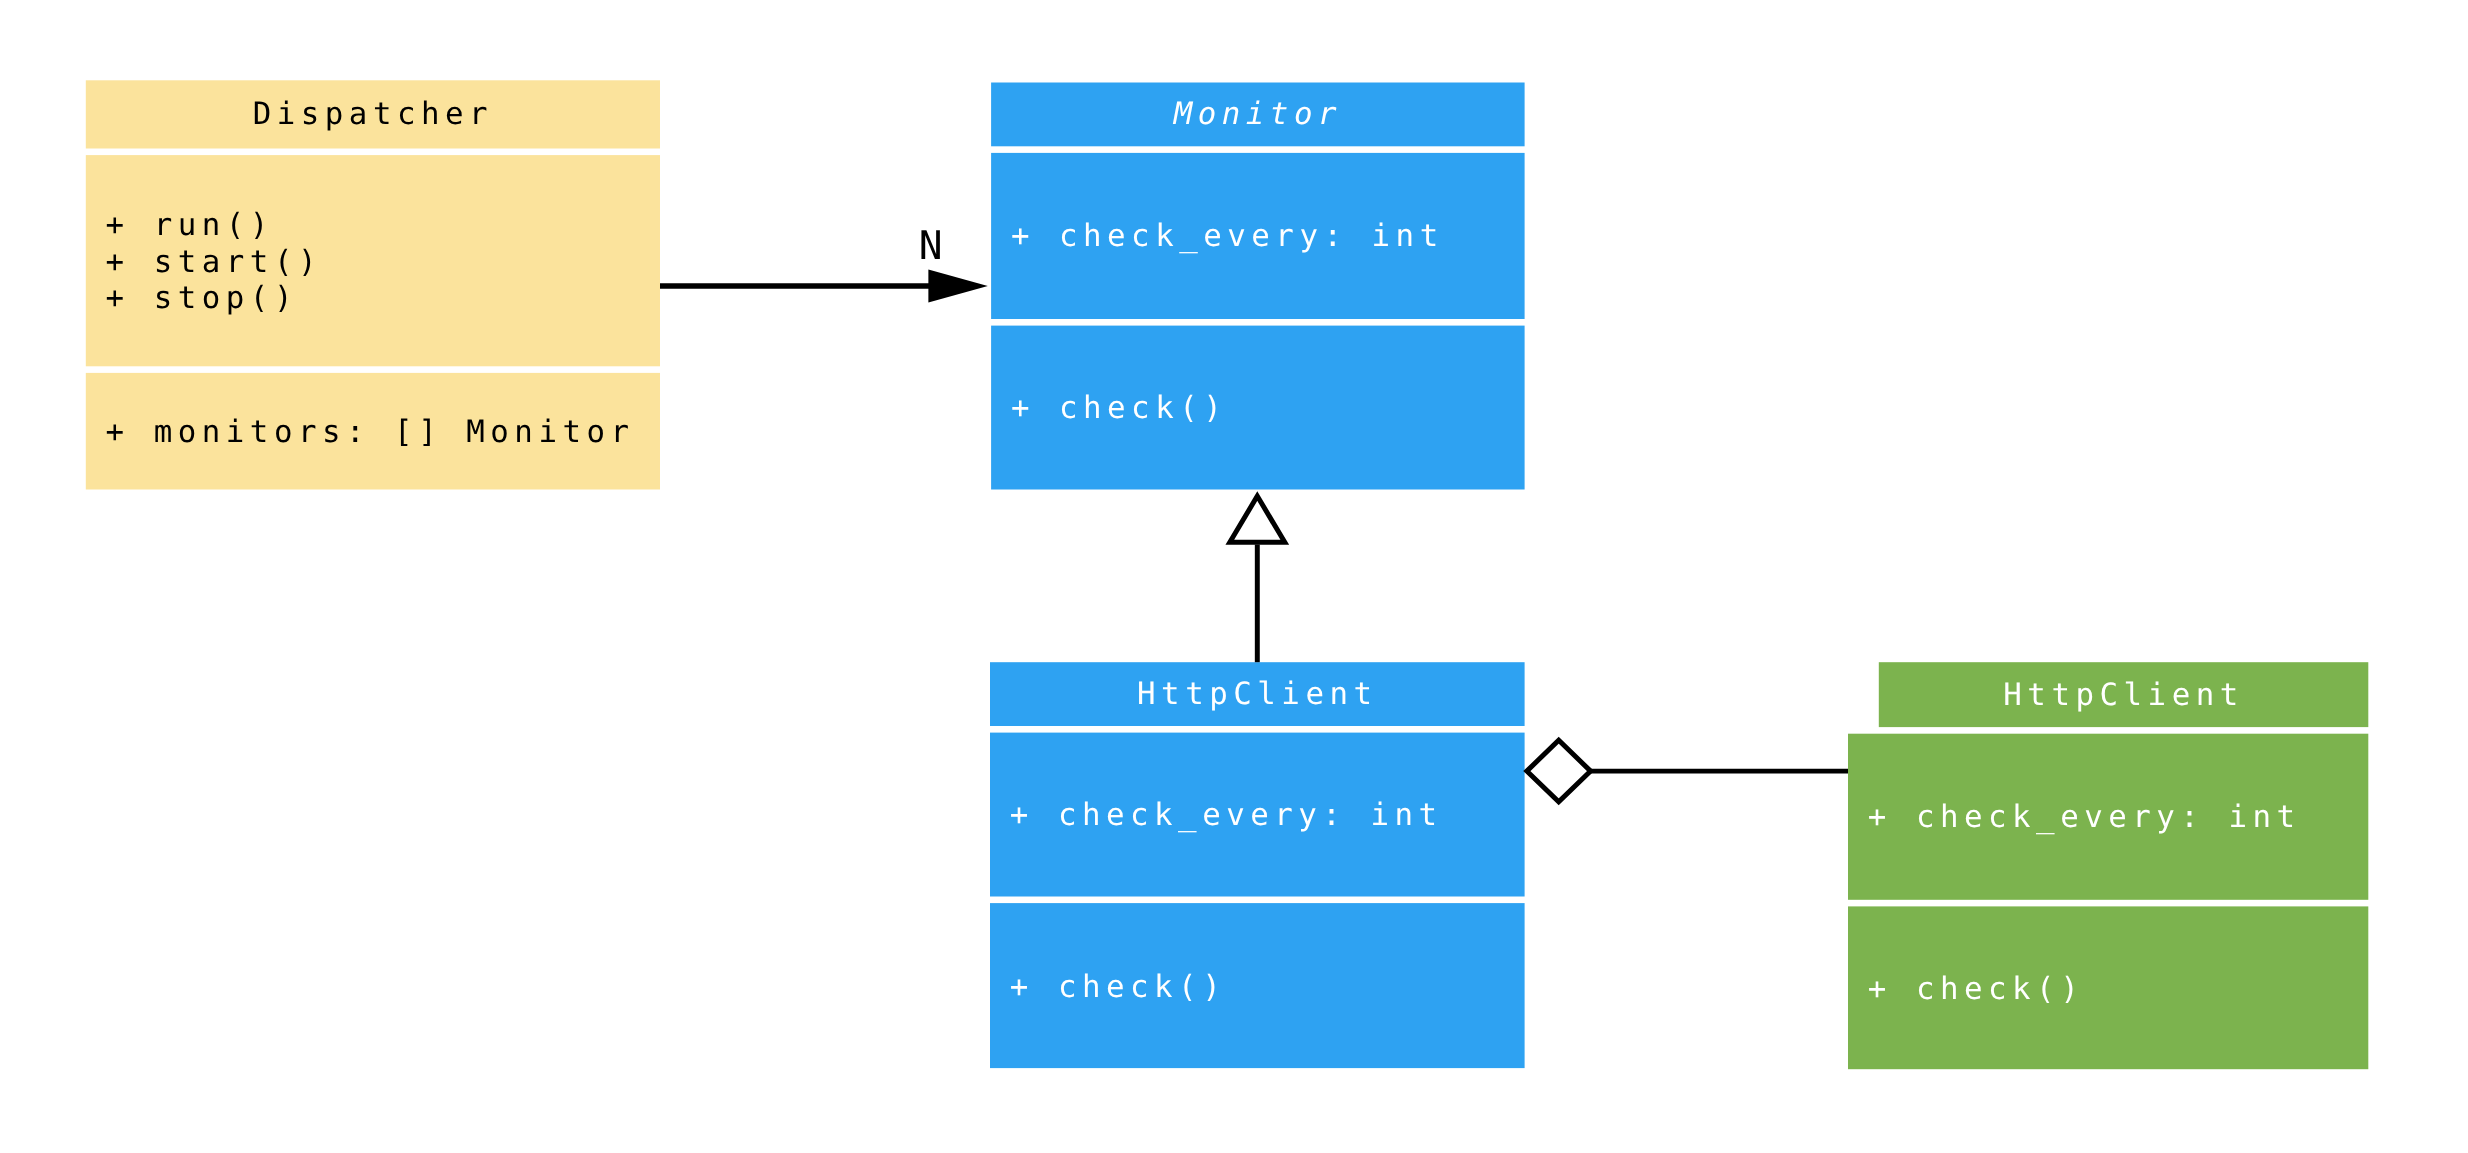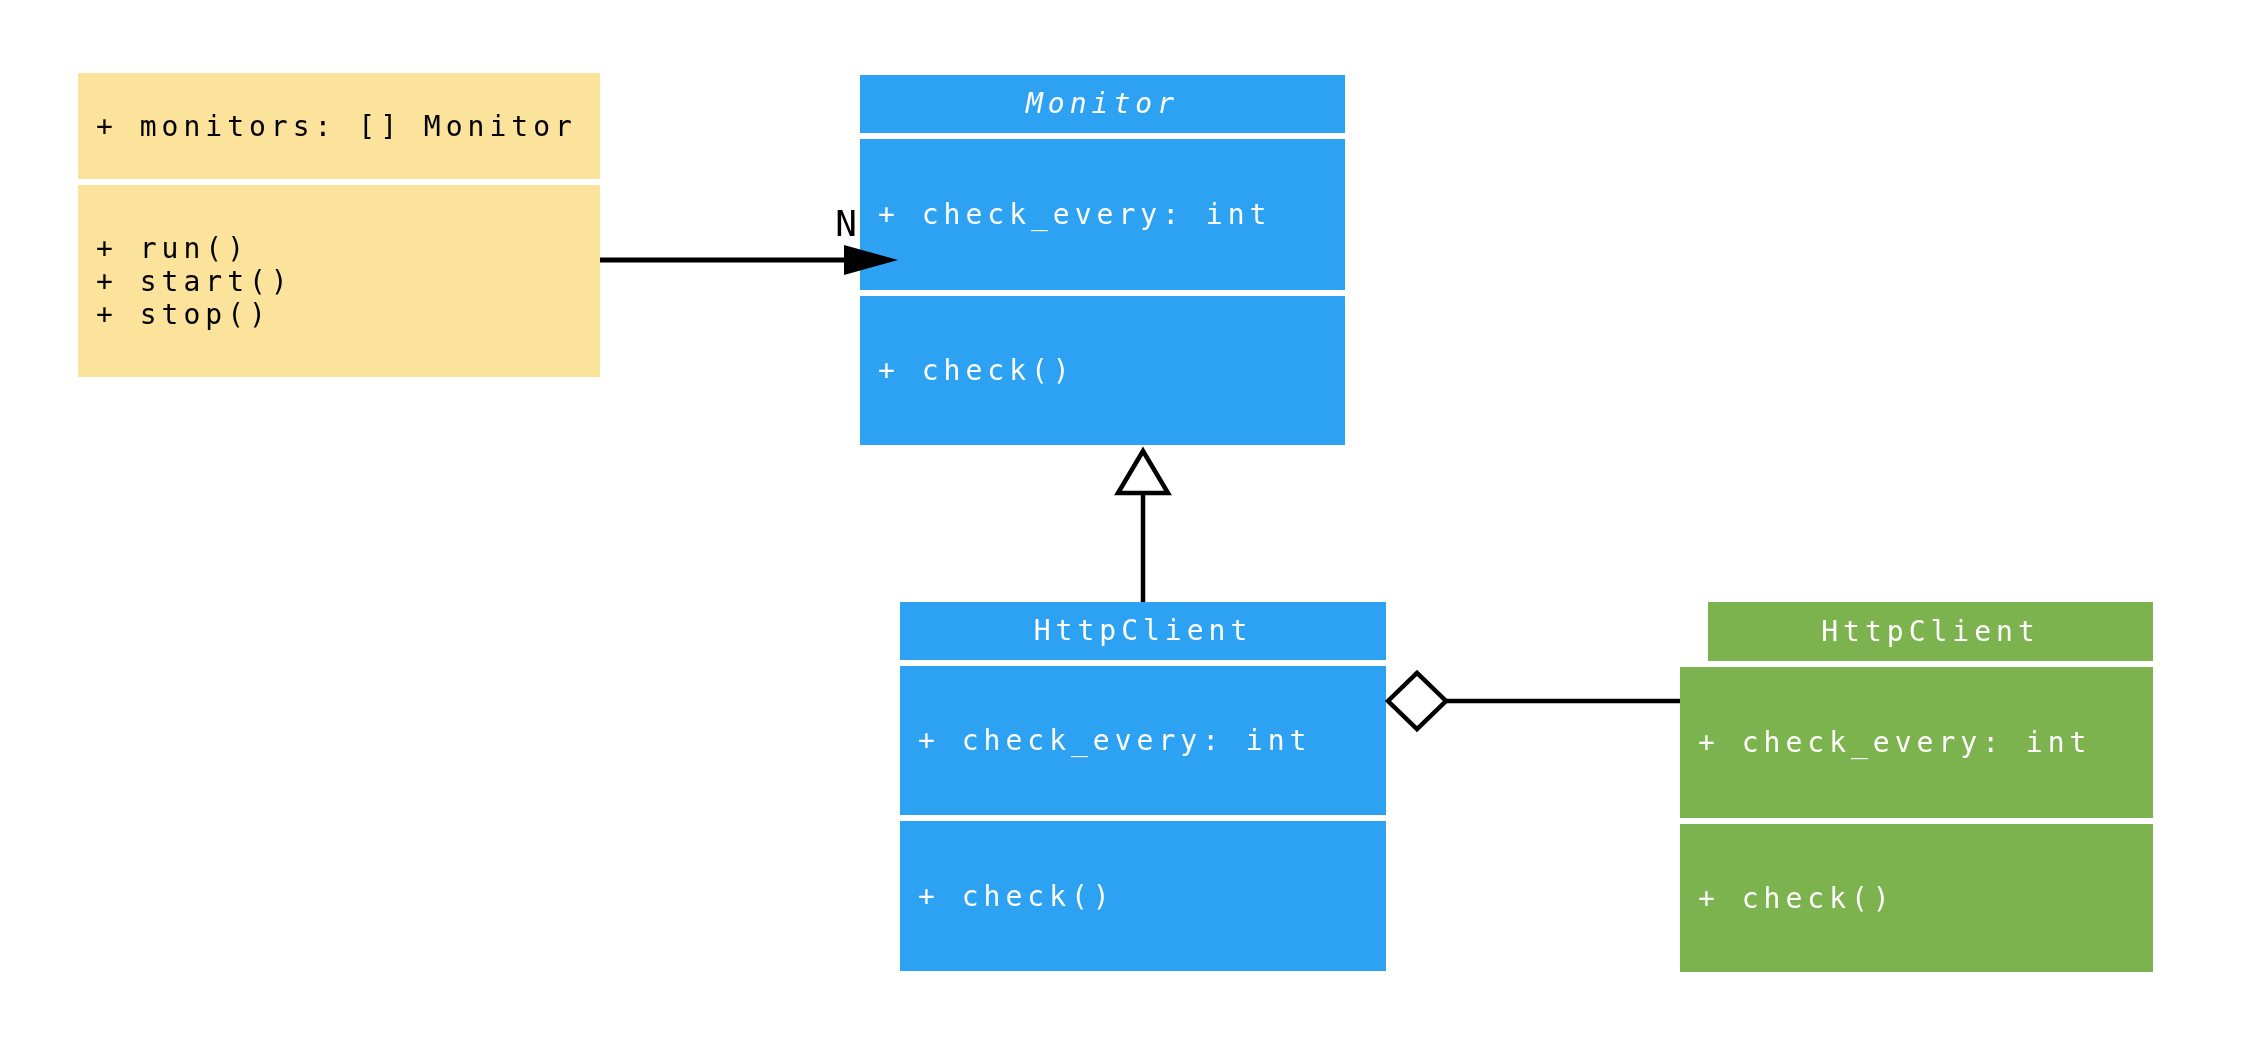--- a/index.html
+++ b/index.html
@@ -40,21 +40,21 @@
   .member-line { line-height: 33px; white-space: pre; }
   .title-text { line-height: 30px; }
   .title-text.italic { font-style: italic; }
 
   
   #box-dispatcher   { left: 78px;   top: 73px;  width: 522px; }
   #box-dispatcher .title   { height: 62px; }
   #box-dispatcher .attrs   { height: 106px; }
   #box-dispatcher .methods { height: 192px; }
 
-  #box-monitor      { left: 860px;  top: 75px;  width: 485px; }
+  #box-monitor      { left: 901px;  top: 75px;  width: 485px; }
   #box-monitor .title   { height: 58px; }
   #box-monitor .attrs   { height: 151px; }
   #box-monitor .methods { height: 149px; }
 
   #box-http-monitor { left: 900px;  top: 602px; width: 486px; }
   #box-http-monitor .title   { height: 58px; }
   #box-http-monitor .attrs   { height: 149px; }
   #box-http-monitor .methods { height: 150px; }
 
   #box-http-client  { left: 1680px; top: 602px; width: 473px; }
@@ -83,27 +83,30 @@
     line-height: 40px;
     color: #000000;
   }
 </style>
 </head>
 <body>
 
 <div class="canvas" style="background: rgb(255, 255, 255);">
 
   <div class="class-box" id="box-dispatcher" style="--bg: #FBE39C; --fg: #000000;">
-    <div class="compartment members attrs">
-      <span class="member-line">+ monitors: [] Monitor</span>
+    <div class="compartment title">
+      <span class="title-text">Dispatcher</span>
     </div>
     <div class="compartment members methods">
       <span class="member-line">+ run()</span>
       <span class="member-line">+ start()</span>
       <span class="member-line">+ stop()</span>
+    </div>
+    <div class="compartment members attrs">
+      <span class="member-line">+ monitors: [] Monitor</span>
     </div>
   </div>
 
   <div class="class-box" id="box-monitor" style="--bg: #2EA2F2; --fg: #ffffff;">
     <div class="compartment title">
       <span class="title-text italic">Monitor</span>
     </div>
     <div class="compartment members attrs">
       <span class="member-line">+ check_every: int</span>
     </div>

